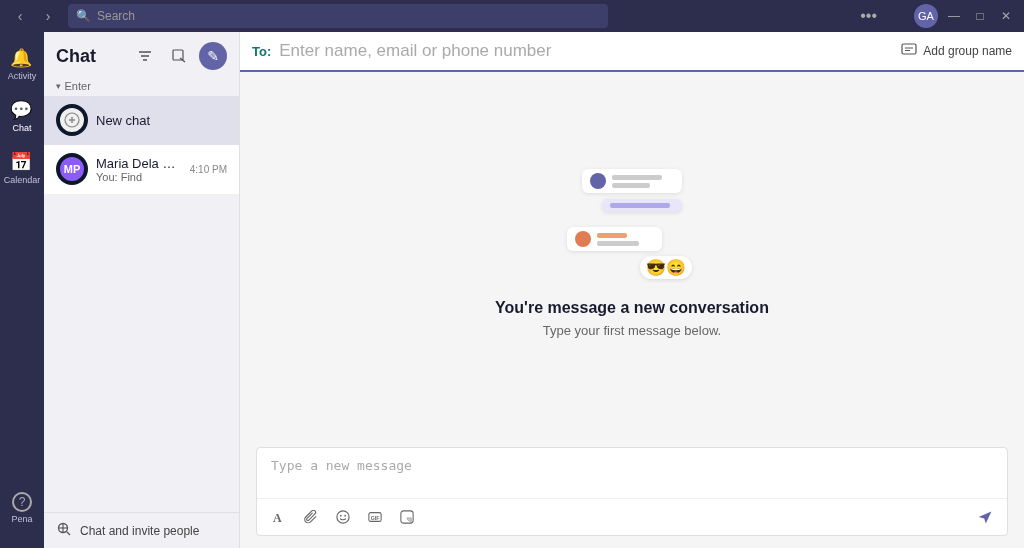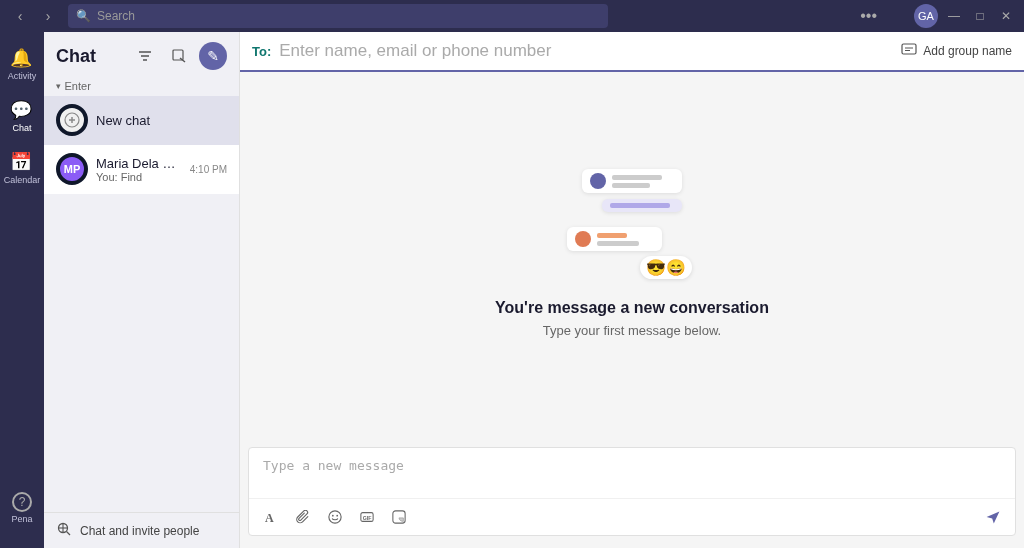--- a/index.html
+++ b/index.html
@@ -221,21 +221,21 @@
     .bubble2 { top: 30px; left: 40px; width: 80px; background: #e8e6f8; }
     .bubble3 { top: 58px; left: 10px; width: 90px; }
     .emoji-row { position: absolute; bottom: 0; right: 10px; background: white; border-radius: 12px; padding: 2px 6px; box-shadow: 0 1px 4px rgba(0,0,0,0.12); font-size: 16px; }
 
     .new-convo-title { font-size: 16px; font-weight: 600; color: #1a1a2e; margin-bottom: 6px; }
     .new-convo-sub { font-size: 13px; color: #666; }
 
     
     .message-bar {
       background: white;
-      margin: 12px 8px;
+      margin: 12px 16px;
       border-radius: 4px;
       border: 1px solid #e0e0e0;
       min-height: 70px;
       display: flex;
       flex-direction: column;
     }
     .message-input {
       flex: 1;
       padding: 10px 14px;
       border: none; outline: none;

